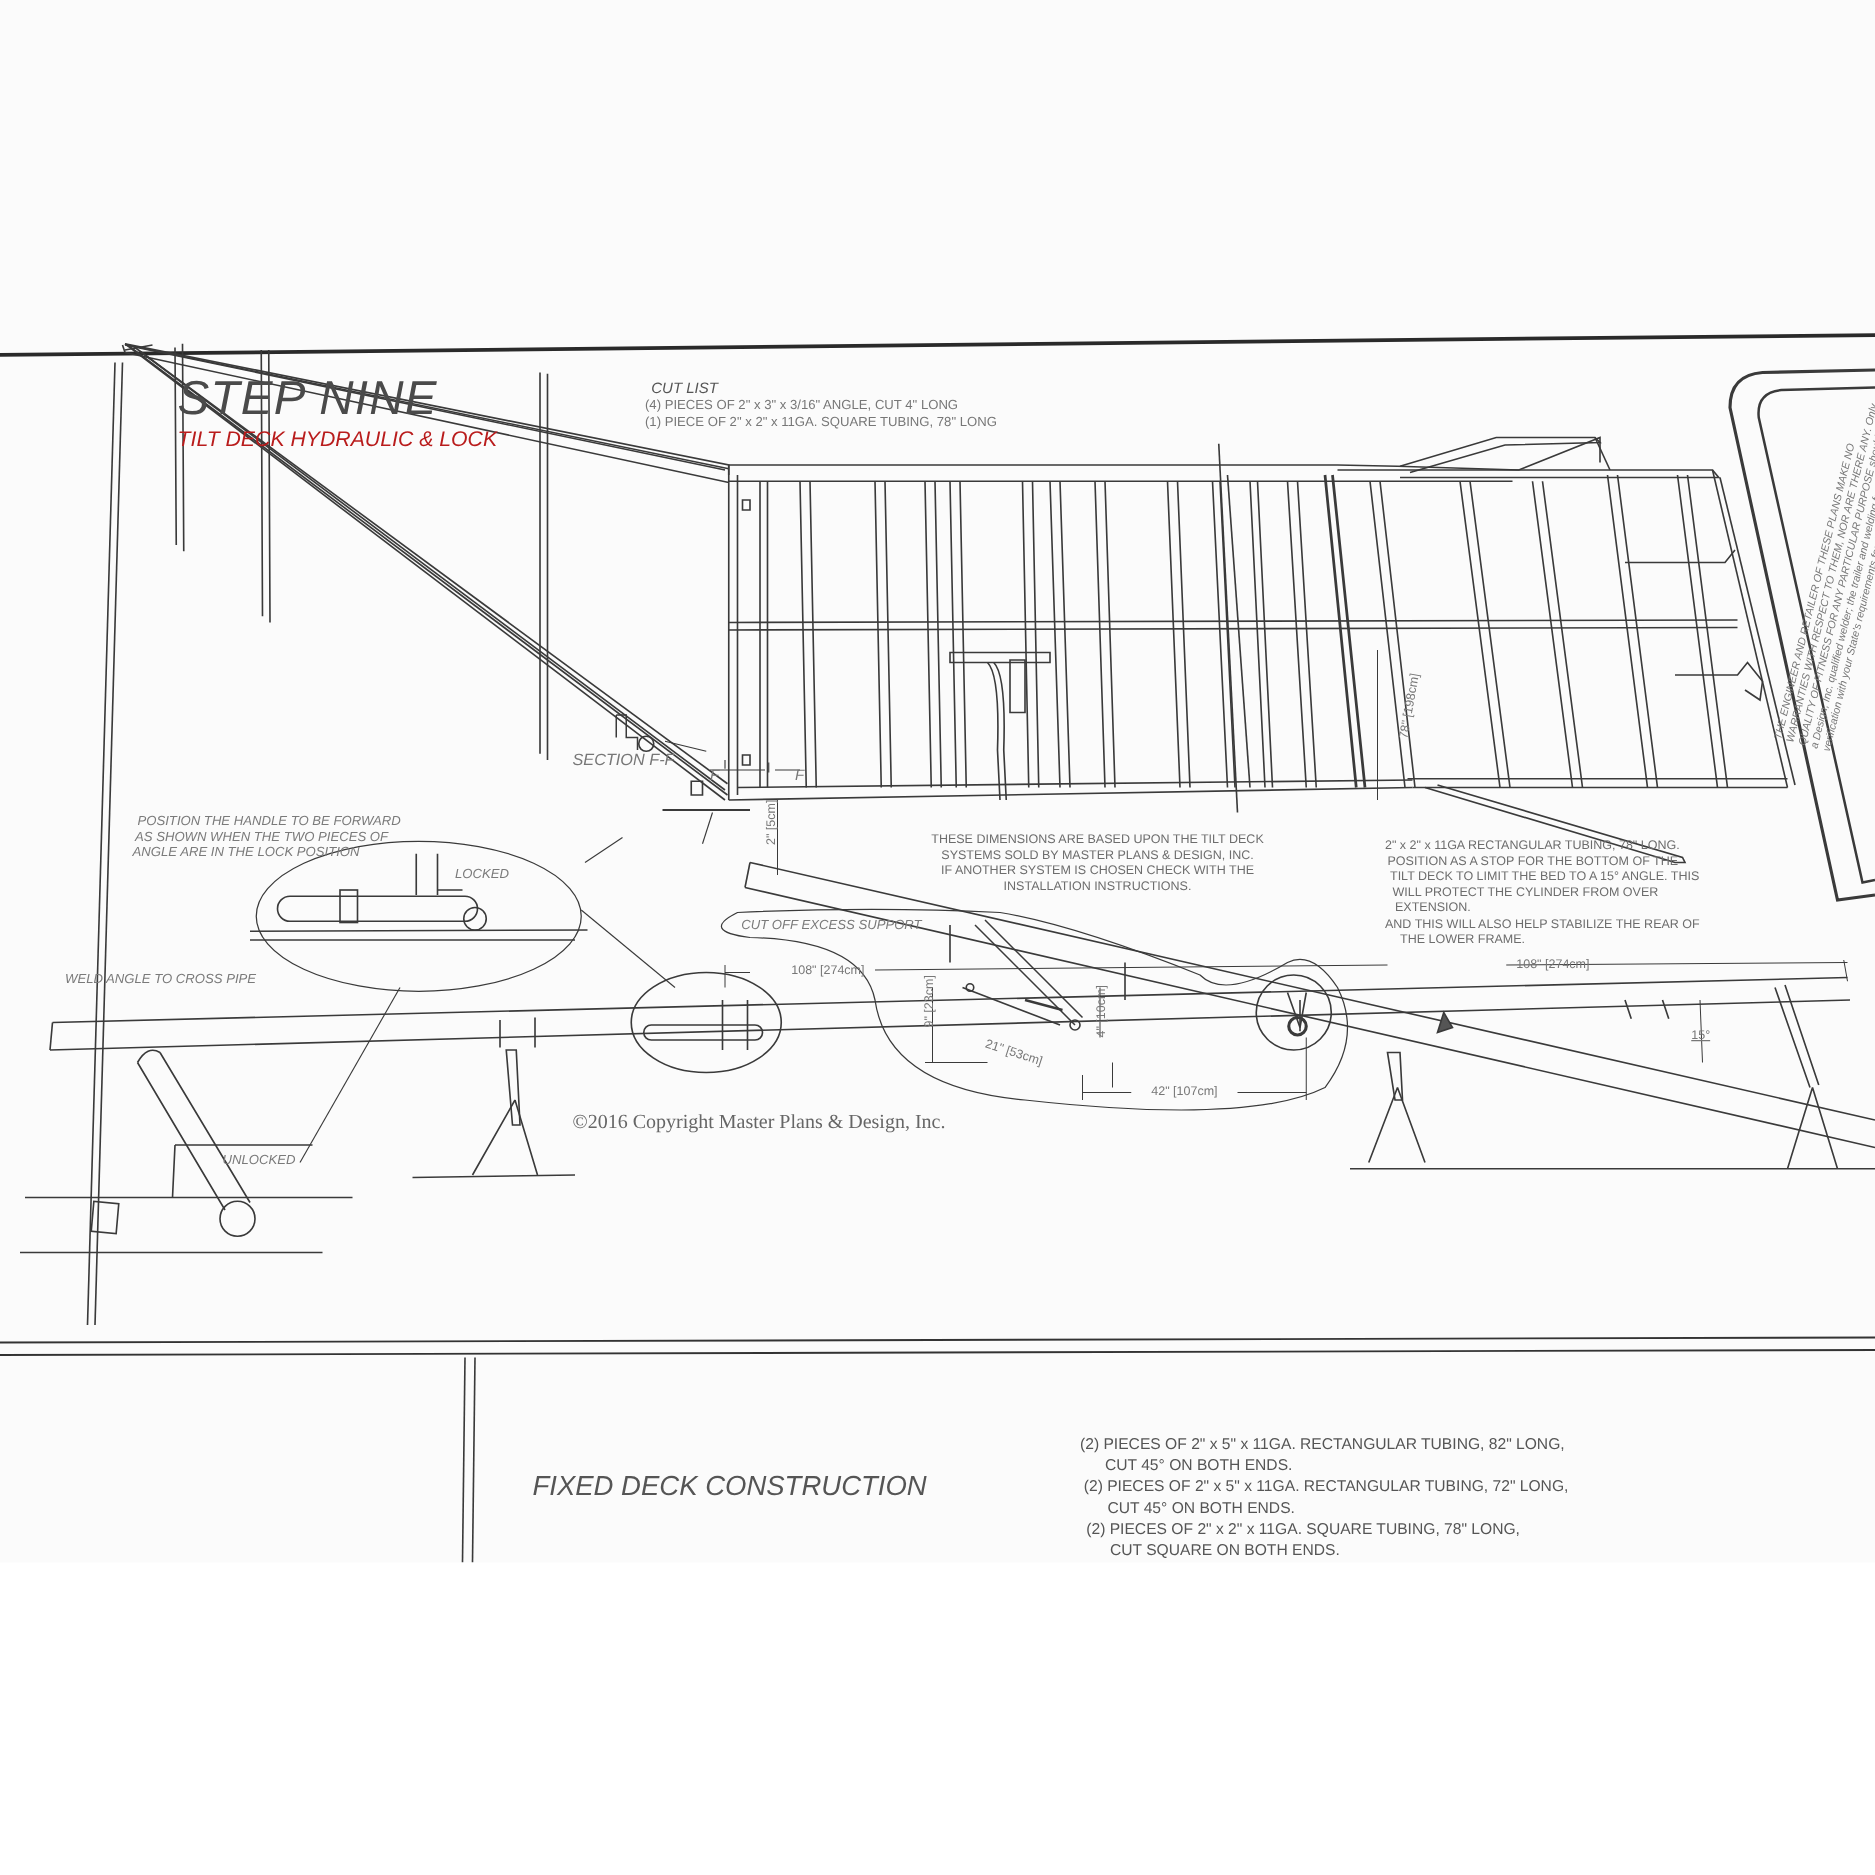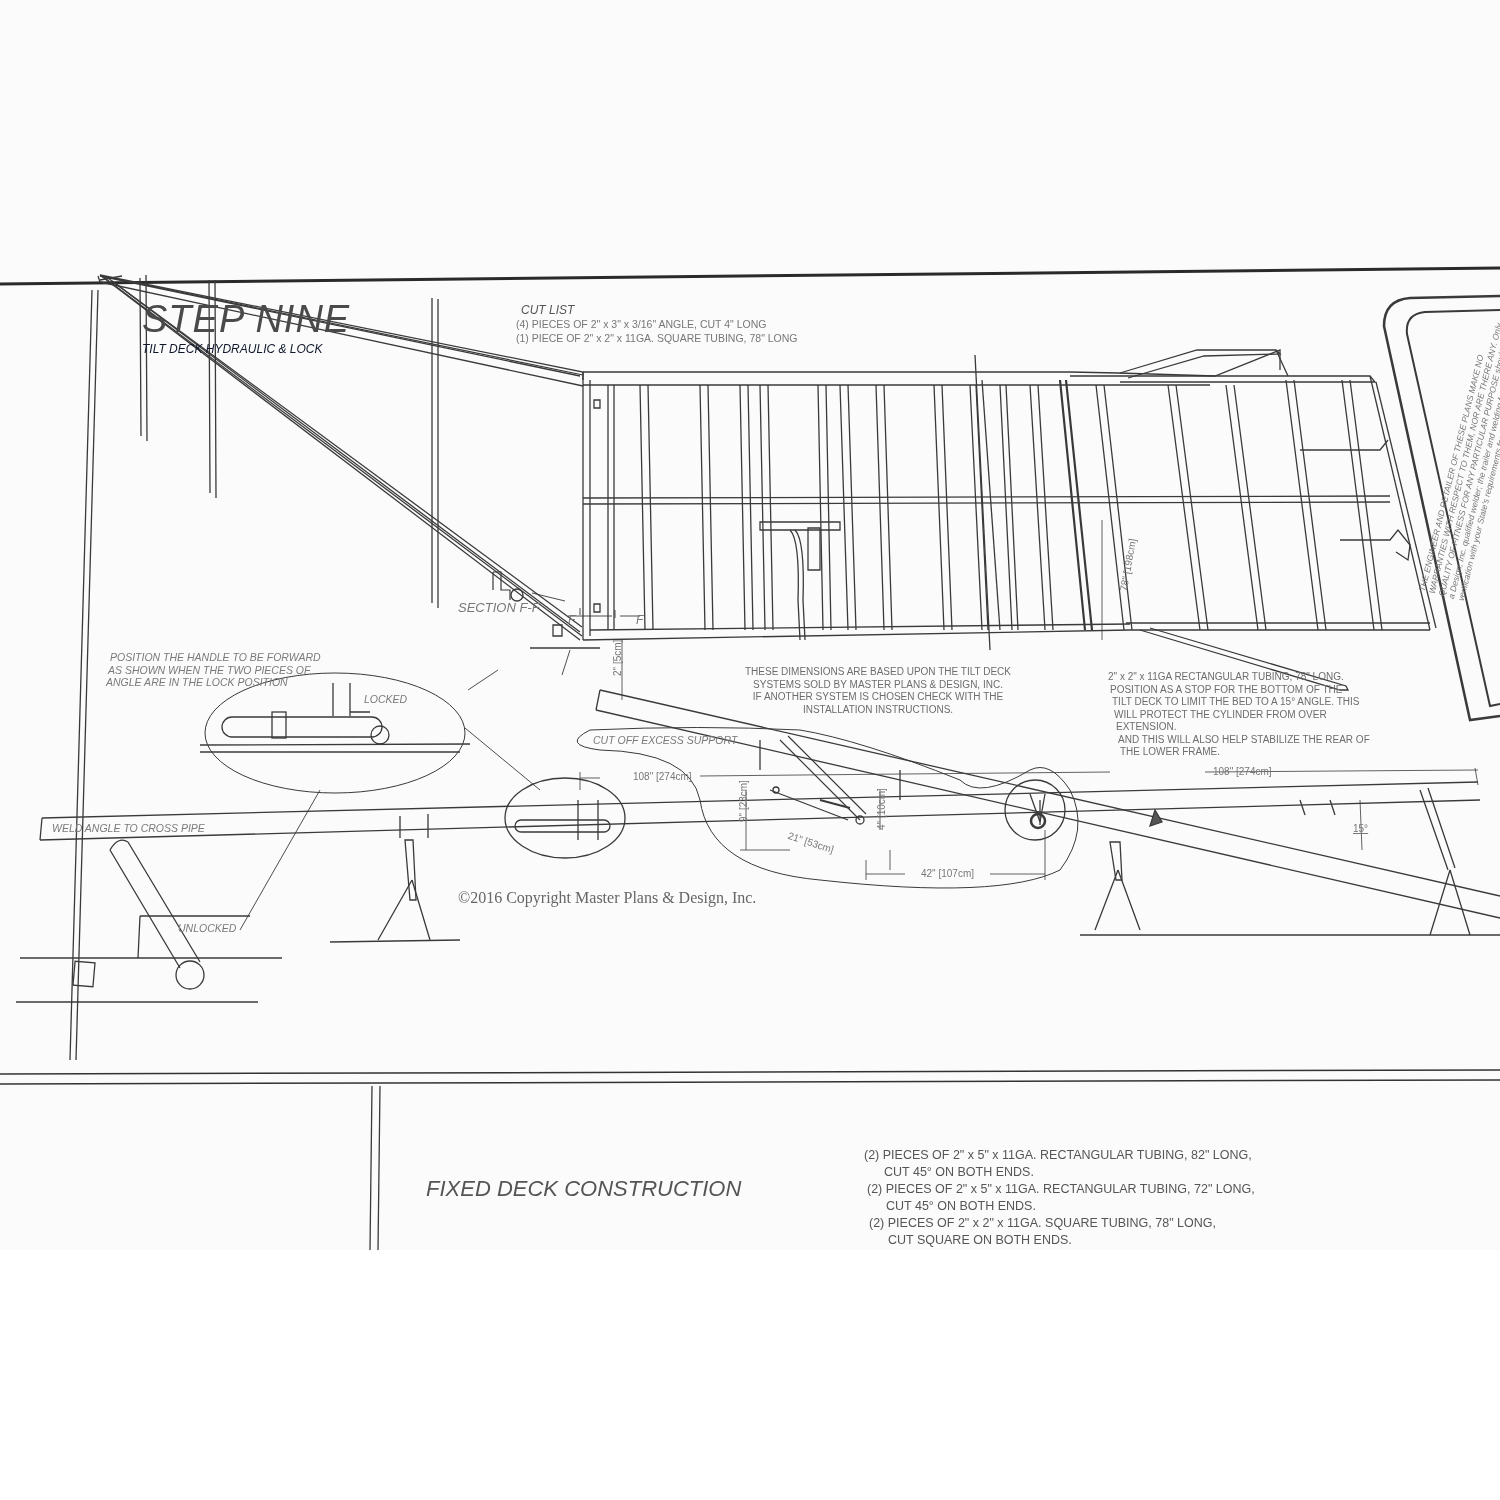--- a/index.html
+++ b/index.html
@@ -1,21 +1,21 @@
 <!DOCTYPE html>
 <html><head>
 <meta charset="utf-8">
 <style>
   html,body{margin:0;padding:0;background:#fbfbfb;}
   body{width:1500px;height:1500px;position:relative;overflow:hidden;font-family:"Liberation Sans",sans-serif;color:#555;}
   .sheet{position:absolute;left:0;top:0;width:1500px;height:1500px;}
   svg{position:absolute;left:0;top:0;}
   .txt{position:absolute;white-space:nowrap;font-family:"Liberation Sans",sans-serif;font-style:italic;color:#6a6a6a;}
   .title{font-size:38px;font-weight:300;color:#4a4a4a;letter-spacing:1px;}
-  .subtitle{font-size:12px;color:#0f172a;}
+  .subtitle{font-size:17px;color:#b91c1c;}
   .small{font-size:10.5px;line-height:13px;color:#777;font-style:normal;}
   .note{font-size:10px;line-height:12.5px;color:#6d6d6d;font-style:normal;}
   .inote{font-size:10.5px;line-height:12.5px;color:#7a7a7a;font-style:italic;}
   .dim{font-size:10px;color:#777;font-style:normal;}
   .copy{font-family:"Liberation Serif",serif;font-style:normal;font-size:16px;color:#666;text-align:right;}
   .ten-title{font-size:52px;font-style:italic;color:#444;font-weight:300;}
   .ten-sub{font-size:22px;font-style:italic;color:#555;}
   .cut10{font-size:12.5px;line-height:17px;color:#555;font-style:normal;}
   .disclaimer{position:absolute;font-size:8.5px;line-height:10px;color:#777;transform-origin:left top;white-space:nowrap;font-style:italic;}
 </style>
@@ -199,37 +199,37 @@
 <div class="txt" style="left:458px;top:600px;font-size:13px;color:#777;">SECTION F-F</div>
 <div class="txt" style="left:568px;top:613px;font-size:12px;color:#777;">F</div>
 <div class="txt" style="left:636px;top:613px;font-size:12px;color:#777;">F</div>
 
 <div class="txt inote" style="left:110px;top:651px;">
   <div>POSITION THE HANDLE TO BE FORWARD</div>
   <div style="margin-left:-2px">AS SHOWN WHEN THE TWO PIECES OF</div>
   <div style="margin-left:-4px">ANGLE ARE IN THE LOCK POSITION</div>
 </div>
 <div class="txt inote" style="left:364px;top:693px;">LOCKED</div>
-<div class="txt inote" style="left:52px;top:822px;">WELD ANGLE TO CROSS PIPE</div>
+<div class="txt inote" style="left:52px;top:777px;">WELD ANGLE TO CROSS PIPE</div>
 <div class="txt inote" style="left:178px;top:922px;">UNLOCKED</div>
 
 <div class="txt note" style="left:733px;top:666px;text-align:center;width:290px;">
   <div>THESE DIMENSIONS ARE BASED UPON THE TILT DECK</div>
   <div>SYSTEMS SOLD BY MASTER PLANS &amp; DESIGN, INC.</div>
   <div>IF ANOTHER SYSTEM IS CHOSEN CHECK WITH THE</div>
   <div>INSTALLATION INSTRUCTIONS.</div>
 </div>
 
 <div class="txt note" style="left:1108px;top:671px;">
   <div>2" x 2" x 11GA RECTANGULAR TUBING, 78" LONG.</div>
   <div style="margin-left:2px">POSITION AS A STOP FOR THE BOTTOM OF THE</div>
   <div style="margin-left:4px">TILT DECK TO LIMIT THE BED TO A 15° ANGLE. THIS</div>
   <div style="margin-left:6px">WILL PROTECT THE CYLINDER FROM OVER</div>
   <div style="margin-left:8px">EXTENSION.</div>
-  <div style="margin-left:10px">AND THIS WILL ALSO HELP STABILIZE THE REAR OF</div>
+  <div style="">AND THIS WILL ALSO HELP STABILIZE THE REAR OF</div>
   <div style="margin-left:12px">THE LOWER FRAME.</div>
 </div>
 
 <div class="txt inote" style="left:593px;top:734px;">CUT OFF EXCESS SUPPORT</div>
 
 <div class="txt dim" style="left:633px;top:771px;">108" [274cm]</div>
 <div class="txt dim" style="left:1213px;top:766px;">108" [274cm]</div>
 <div class="txt dim" style="left:612px;top:640px;transform:rotate(-90deg);transform-origin:left top;top:676px;">2" [5cm]</div>
 <div class="txt dim" style="left:1118px;top:590px;transform:rotate(-80deg);transform-origin:left top;">78" [198cm]</div>
 <div class="txt dim" style="left:738px;top:822px;transform:rotate(-90deg);transform-origin:left top;">9" [23cm]</div>

